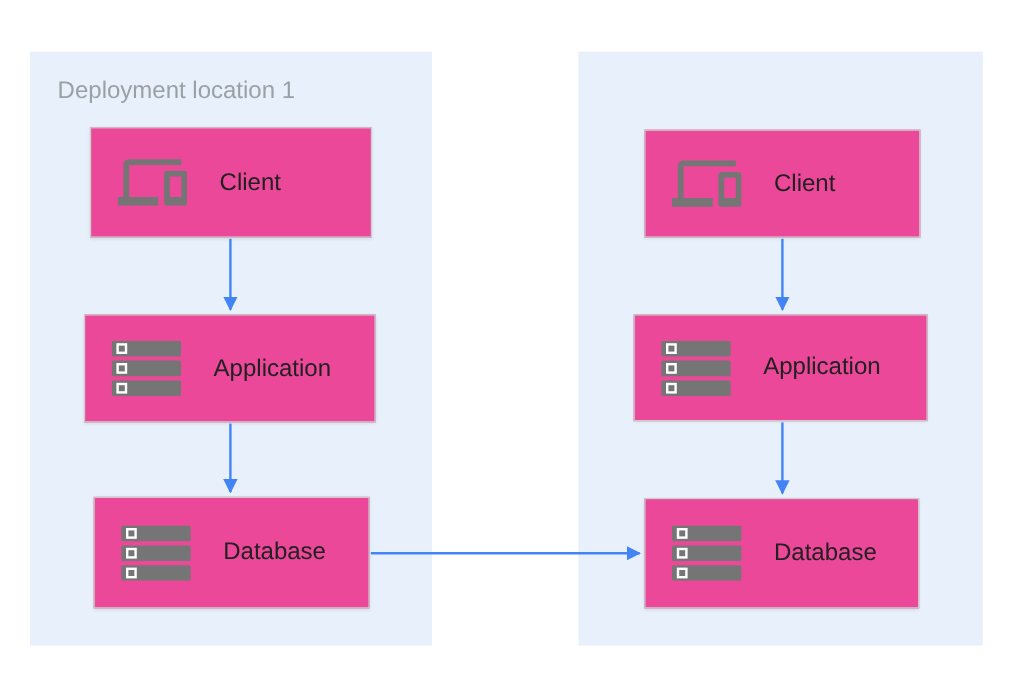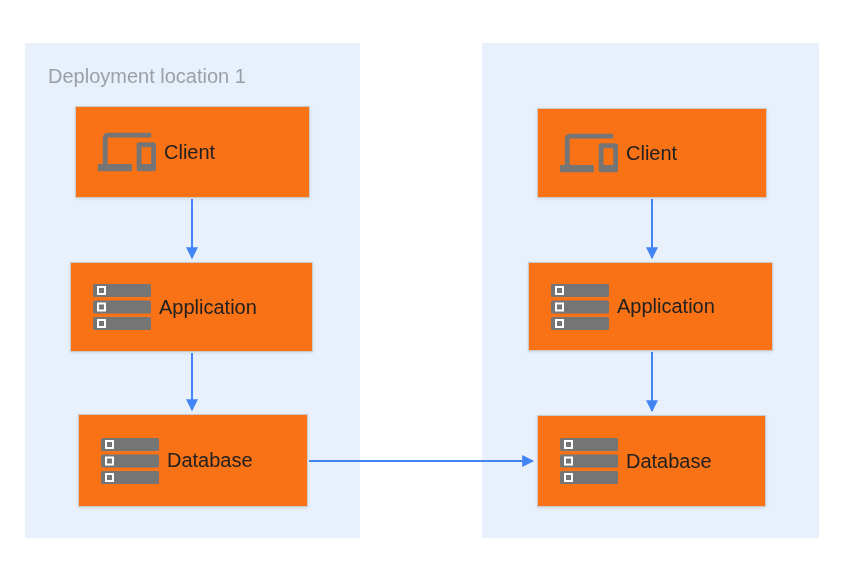--- a/index.html
+++ b/index.html
@@ -35,27 +35,27 @@
     position: absolute;
     left: 23px;
     top: 22px;
     font-size: 20px;
     color: var(--title-text);
     white-space: nowrap;
   }
 
   .node {
     position: absolute;
-    background: #f97316;
+    background: #ec4899;
     border: 1px solid var(--node-border);
     box-shadow: 0 1px 3px rgba(0,0,0,0.10);
     display: flex;
     align-items: center;
     padding-left: 22px;
-    gap: 8px;
+    gap: 27px;
   }
   .node .icon { display: inline-flex; color: var(--icon); flex: 0 0 auto; }
   .node .label {
     font-size: 20px;
     color: var(--label-text);
     white-space: nowrap;
   }
 
   
   .p1 .node-client      { left: 50px; top: 63px;  width: 235px; height: 92px; }

